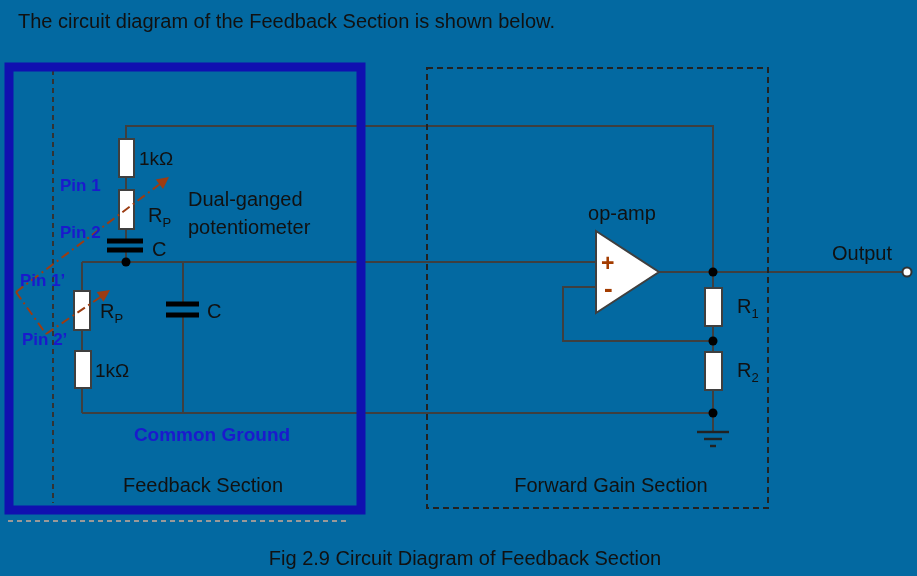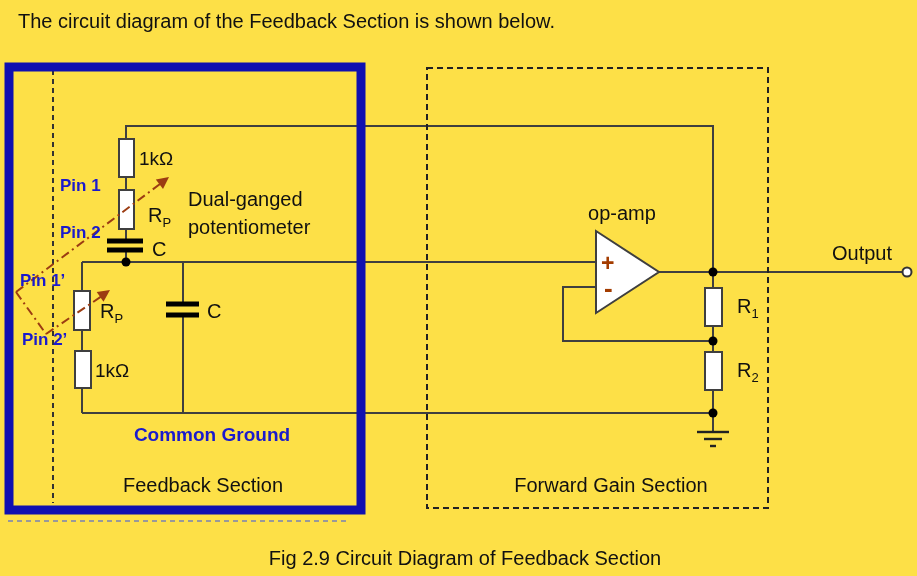--- a/index.html
+++ b/index.html
@@ -1,17 +1,17 @@
 <!DOCTYPE html>
 <html><head>
 <meta charset="utf-8">
 <style>
   html,body{margin:0;padding:0;background:#ffffff;}
   body{width:917px;height:576px;overflow:hidden;font-family:"Liberation Sans",sans-serif;}
-  .stage{position:relative;width:917px;height:576px;background:#fde047;}
+  .stage{position:relative;width:917px;height:576px;background:#0369a1;}
   svg{display:block;}
   text{font-family:"Liberation Sans",sans-serif;fill:#111;}
   .lbl{font-size:20px;}
   .lbl-s{font-size:19px;}
   .sub{font-size:13px;}
   .pin{font-size:17px;font-weight:bold;fill:#1a1acd;}
   .blueb{font-size:19px;font-weight:bold;fill:#1a1acd;}
   .opsign{font-weight:bold;fill:#a33c00;}
   .wire{stroke:#3f3f3f;stroke-width:2;fill:none;}
   .comp{stroke:#3f3f3f;stroke-width:2;fill:#ffffff;}

